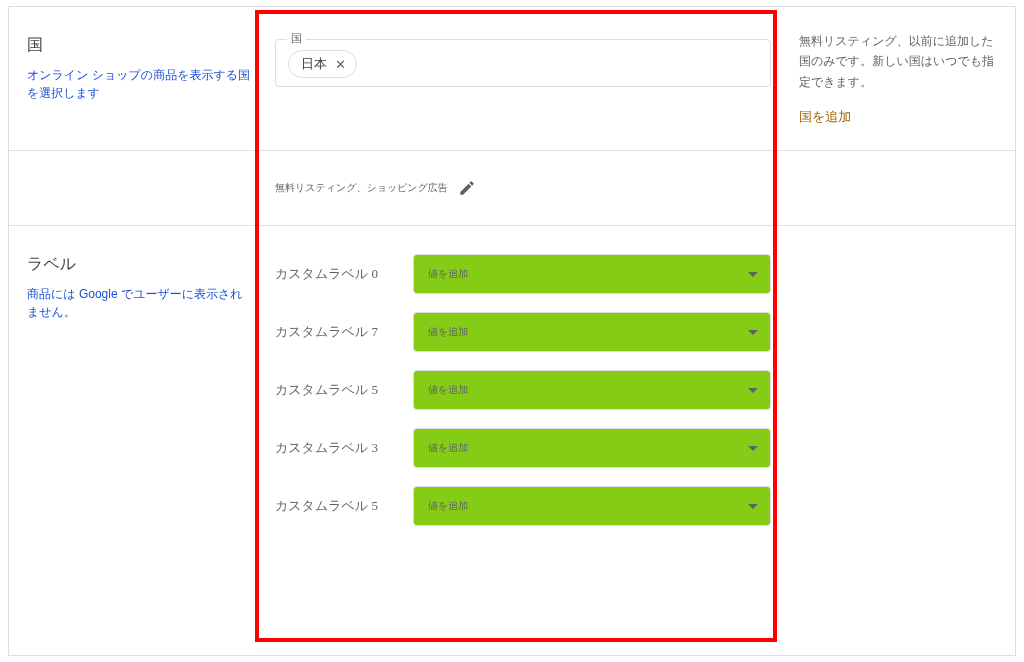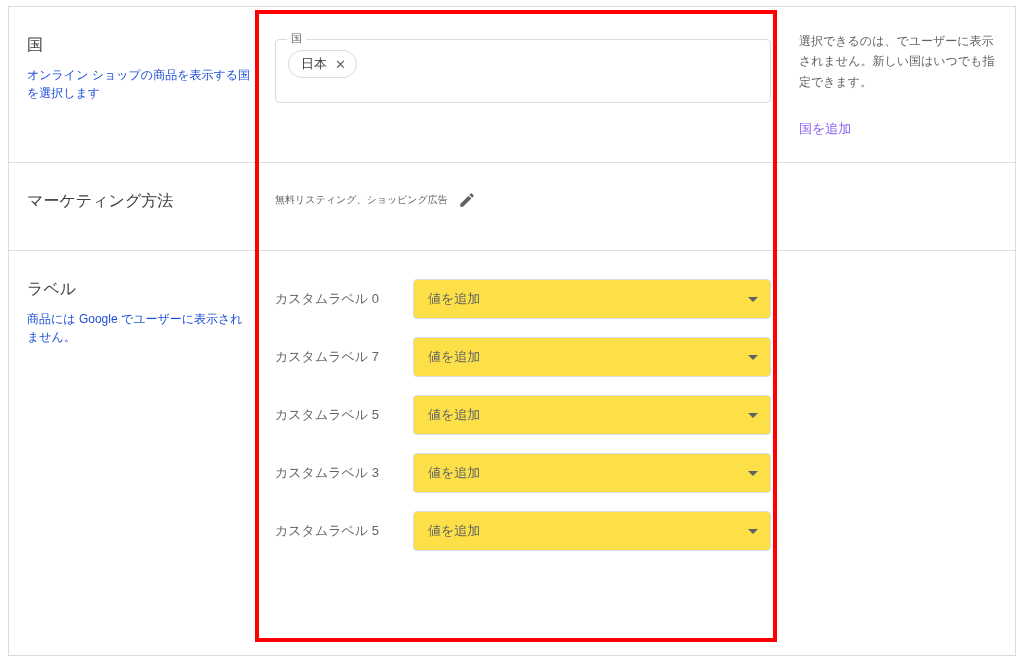--- a/index.html
+++ b/index.html
@@ -62,23 +62,23 @@
     font-size: 12px;
     color: #1d4ed8;
     line-height: 1.5;
   }
   .right-help {
     font-size: 12px;
     color: #5f6368;
     line-height: 1.7;
   }
   .link {
-    color: #8b5cf6;
-    font-size: 13px;
-    margin-top: 28px;
+    color: #a16207;
+    font-size: 13px;
+    margin-top: 16px;
     display: inline-block;
     cursor: pointer;
   }
 
   
   .ms-wrap {
     position: relative;
     margin-top: 4px;
   }
   .ms-legend {
@@ -87,21 +87,21 @@
     left: 12px;
     background: #fff;
     padding: 0 4px;
     font-size: 11px;
     color: #5f6368;
     z-index: 2;
   }
   .ms-box {
     border: 1px solid #dadce0;
     border-radius: 4px;
-    padding: 10px 12px 24px 12px;
+    padding: 10px 12px 8px 12px;
     min-height: 46px;
     cursor: text;
   }
   .chip {
     display: inline-flex;
     align-items: center;
     border: 1px solid #dadce0;
     border-radius: 16px;
     padding: 4px 10px 4px 12px;
     font-size: 13px;
@@ -134,34 +134,35 @@
     display: flex;
     align-items: center;
     margin-bottom: 18px;
   }
   .label-name {
     width: 138px;
     flex: 0 0 138px;
     font-size: 13px;
     color: #5f6368;
     line-height: 1.4;
+    font-family: Liberation Serif, serif;
   }
   .select-box {
     flex: 1 1 auto;
     border: 1px solid #dadce0;
     border-radius: 4px;
     height: 40px;
     display: flex;
     align-items: center;
     justify-content: space-between;
     padding: 0 12px 0 14px;
-    font-size: 13px;
-    color: #5f6368;
-    cursor: pointer;
-    background: #fde047;
+    font-size: 10px;
+    color: #5f6368;
+    cursor: pointer;
+    background: #84cc16;
   }
   .caret {
     width: 0; height: 0;
     border-left: 5px solid transparent;
     border-right: 5px solid transparent;
     border-top: 5px solid #5f6368;
   }
 </style>
 </head>
 <body>
@@ -179,28 +180,27 @@
           <div class="ms-legend">国</div>
           <div class="ms-box">
             <span class="chip">
               <span>日本</span>
               <span class="x">✕</span>
             </span>
           </div>
         </div>
       </div>
       <div class="right-col">
-        <div class="right-help">選択できるのは、でユーザーに表示されません。新しい国はいつでも指定できます。</div>
+        <div class="right-help">無料リスティング、以前に追加した国のみです。新しい国はいつでも指定できます。</div>
         <span class="link">国を追加</span>
       </div>
     </div>
 
     <div class="section">
       <div class="left-col">
-        <div class="section-title">マーケティング方法</div>
       </div>
       <div class="mid-col">
         <div class="marketing-line">
           <span>無料リスティング、ショッピング広告</span>
           <svg class="pencil" viewBox="0 0 24 24">
             <path fill="currentColor" d="M3 17.25V21h3.75L17.81 9.94l-3.75-3.75L3 17.25zM20.71 7.04a1 1 0 0 0 0-1.41l-2.34-2.34a1 1 0 0 0-1.41 0l-1.83 1.83 3.75 3.75 1.83-1.83z"></path>
           </svg>
         </div>
       </div>
     </div>

